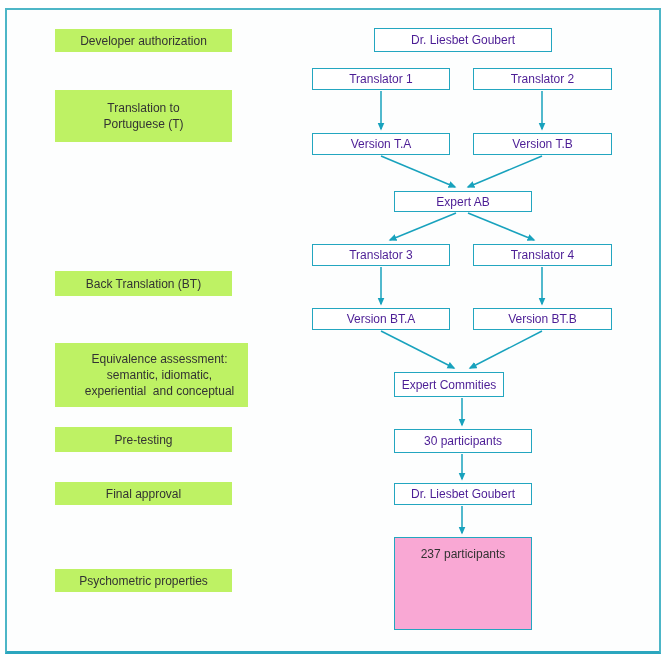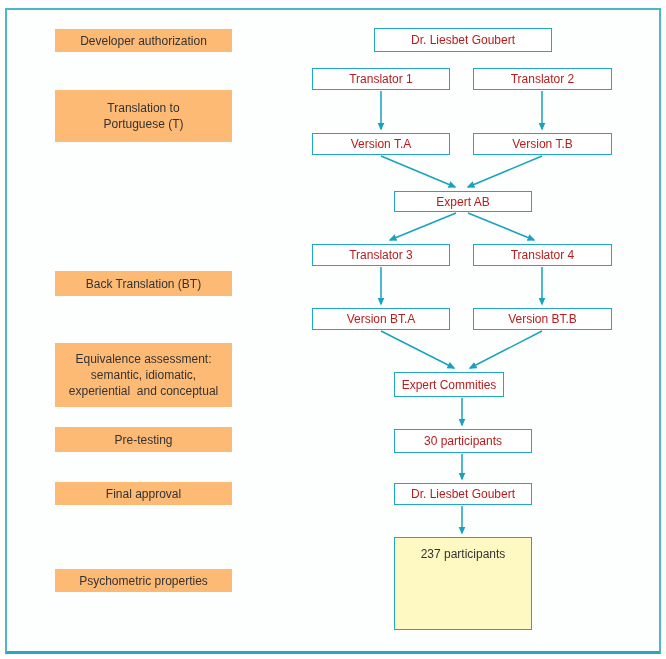--- a/index.html
+++ b/index.html
@@ -10,36 +10,36 @@
   }
   #frame{
     position:absolute;left:5px;top:8px;width:656px;height:646px;
     box-sizing:border-box;
     border:2px solid #4db6c7;
     border-bottom:3px solid #2ba6be;
     background:#fdfefe;
   }
   .stage{
     position:absolute;left:55px;width:177px;
-    background:#fdba74;color:#333333;
+    background:#bef264;color:#333333;
     display:flex;align-items:center;justify-content:center;
     text-align:center;font-size:12px;line-height:16px;
     white-space:pre-wrap;
   }
   .node{
     position:absolute;background:#ffffff;
     border:1.5px solid #23a6c0;box-sizing:border-box;
     display:flex;align-items:center;justify-content:center;
-    text-align:center;font-size:12px;color:#b91c1c;
+    text-align:center;font-size:12px;color:#4c1d95;
   }
   #arrow-layer{position:absolute;left:0;top:0;width:666px;height:659px;pointer-events:none;}
   #arrow-layer line{stroke:#18a2bd;stroke-width:1.5;}
   .final-node{
     position:absolute;left:394px;top:537px;width:138px;height:93px;
-    background:#fef9c3;border:1.5px solid #23a6c0;box-sizing:border-box;
+    background:#f9a8d4;border:1.5px solid #23a6c0;box-sizing:border-box;
   }
   .final-title{
     text-align:center;font-size:12px;color:#333333;margin-top:9px;margin-bottom:7px;
   }
   .final-list{
     list-style:none;margin:0;padding:0 6px 0 9px;font-size:11.5px;line-height:14.5px;color:#333333;
   }
   .final-list li{padding-left:10px;text-indent:-10px;}
 </style>
 </head>
@@ -66,21 +66,21 @@
     <line x1="542" y1="331" x2="470" y2="368" marker-end="url(#ah)"></line>
     <line x1="462" y1="398" x2="462" y2="425" marker-end="url(#ah)"></line>
     <line x1="462" y1="454" x2="462" y2="479" marker-end="url(#ah)"></line>
     <line x1="462" y1="506" x2="462" y2="533" marker-end="url(#ah)"></line>
   </svg>
 
   <div class="stage" style="top:29px;height:23px;">Developer authorization</div>
   <div class="stage" style="top:90px;height:52px;">Translation to
 Portuguese (T)</div>
   <div class="stage" style="top:271px;height:25px;">Back Translation (BT)</div>
-  <div class="stage" style="top:343px;height:64px;">Equivalence assessment:
+  <div class="stage" style="top:343px;height:64px;padding-left:16px;">Equivalence assessment:
 semantic, idiomatic,
 experiential  and conceptual</div>
   <div class="stage" style="top:427px;height:25px;">Pre-testing</div>
   <div class="stage" style="top:482px;height:23px;">Final approval</div>
   <div class="stage" style="top:569px;height:23px;">Psychometric properties</div>
 
   <div class="node" style="left:374px;top:28px;width:178px;height:24px;">Dr. Liesbet Goubert</div>
 
   <div class="node" style="left:312px;top:68px;width:138px;height:22px;">Translator 1</div>
   <div class="node" style="left:473px;top:68px;width:139px;height:22px;">Translator 2</div>

